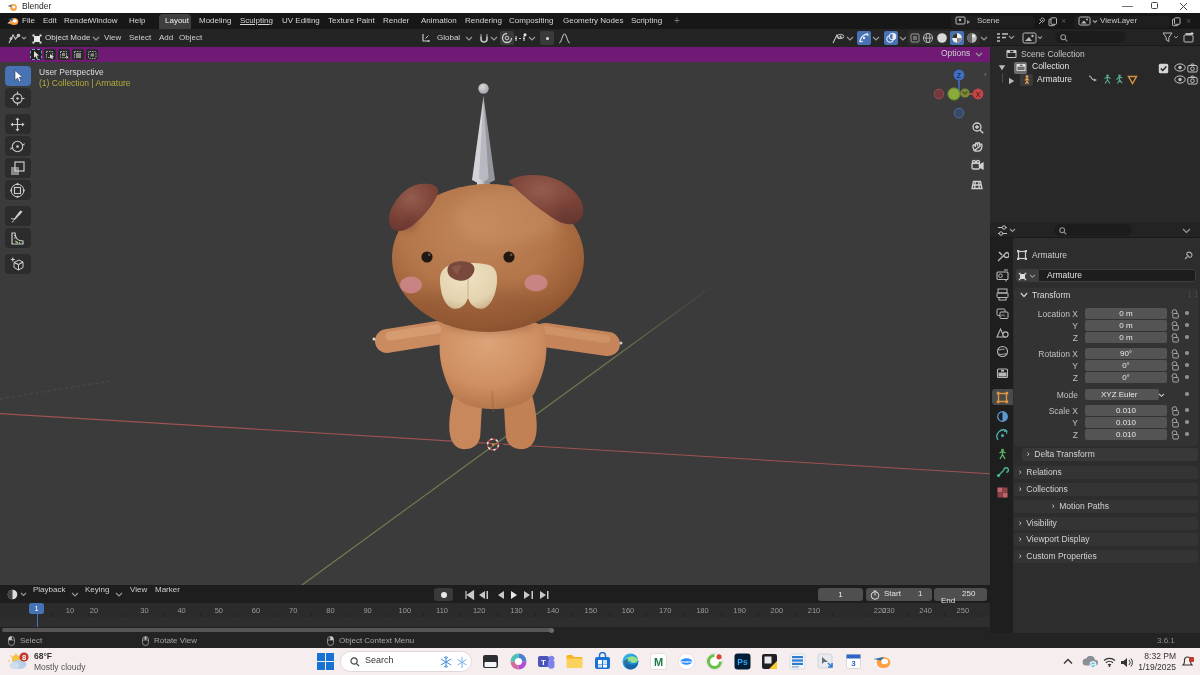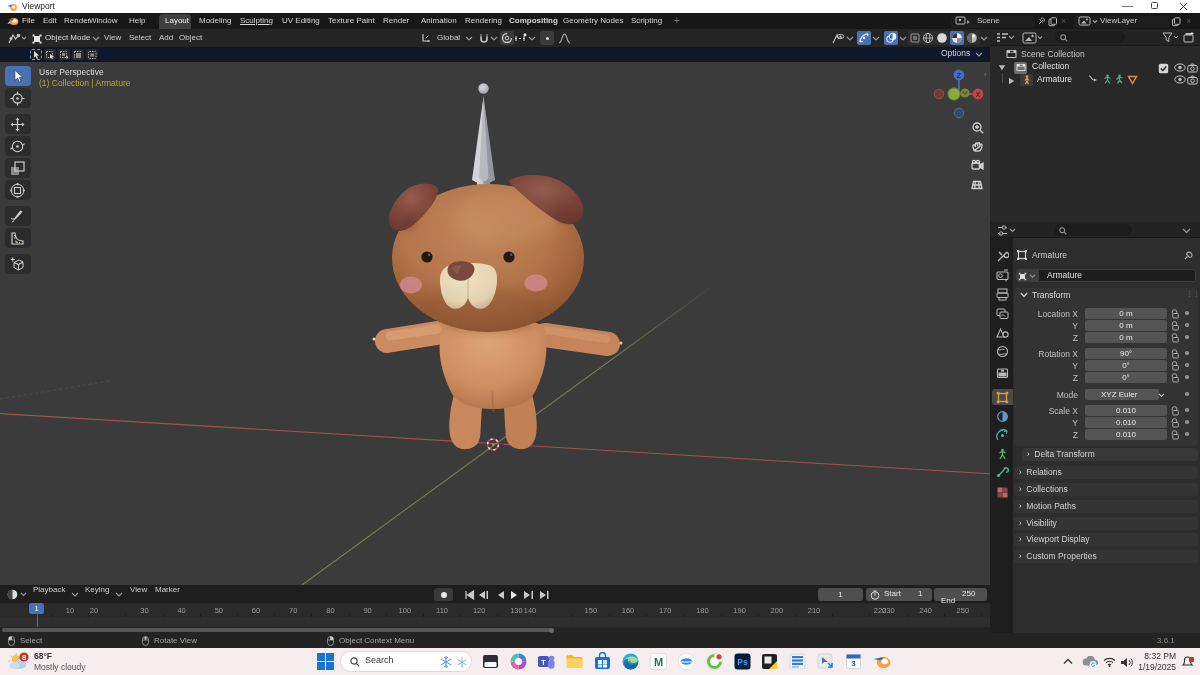--- a/index.html
+++ b/index.html
@@ -2,21 +2,21 @@
 <html><head><meta charset="utf-8">
 <style>
 *{margin:0;padding:0;box-sizing:border-box;}
 html,body{width:1200px;height:675px;overflow:hidden;background:#000;}
 body{font-family:"Liberation Sans",sans-serif;position:relative;}
 .abs{position:absolute;}
 #titlebar{left:0;top:0;width:1200px;height:13px;background:#fff;}
 #menubar{left:0;top:13px;width:1200px;height:16px;background:#171717;}
 #toolhdr{left:0;top:29px;width:1200px;height:18px;background:#242424;}
 #viewport{left:0;top:47px;width:990px;height:538px;background:#3b3b3b;}
-#toolset{left:0;top:47px;width:990px;height:15px;background:#0f172a;}
+#toolset{left:0;top:47px;width:990px;height:15px;background:#701a75;}
 #timeline{left:0;top:585px;width:990px;height:48px;background:#1e1e1e;}
 #statusbar{left:0;top:633px;width:1200px;height:15px;background:#232323;}
 #taskbar{left:0;top:648px;width:1200px;height:27px;background:#f6edee;}
 #rightcol{left:990px;top:29px;width:210px;height:604px;background:#282828;}
 .mtxt{color:#d5d5d5;font-size:8px;line-height:16px;}
 .htxt{color:#cfcfcf;font-size:8px;line-height:18px;}
 .tbtn{left:5px;width:26px;height:20px;background:#2c2c2c;border-radius:4px;}
 .prow{position:absolute;color:#c0c0c0;font-size:8.5px;}
 .pbox{position:absolute;left:95px;width:82px;height:11px;background:#545454;border-radius:2px;color:#e8e8e8;font-size:8px;text-align:center;line-height:11px;}
 .plock{position:absolute;left:181px;}
@@ -25,21 +25,21 @@
 .rnum{position:absolute;top:21px;transform:translateX(-50%);font-size:7.5px;color:#9b9b9b;}
 .tico{position:absolute;top:4px;width:19px;height:19px;}
 </style></head>
 <body>
 <div class="abs" id="titlebar">
   <svg class="abs" style="left:7px;top:2px" width="11" height="10" viewBox="0 0 11 10">
       <circle cx="6.5" cy="5.5" r="3.4" fill="#ff9f3e"></circle>
       <circle cx="6.8" cy="5" r="1.6" fill="#fff"></circle>
       <path d="M0.5 4 L5 2.5 L3.5 5 Z" fill="#2a6fa8"></path>
     </svg>
-  <span class="abs" style="left:22px;top:1px;font-size:8.5px;color:#222;">Viewport</span>
+  <span class="abs" style="left:22px;top:1px;font-size:8.5px;color:#222;">Blender</span>
   <span class="abs" style="left:1122px;top:-1px;font-size:11px;color:#444;">—</span>
   <span class="abs" style="left:1151px;top:1.5px;width:7px;height:7px;border:1px solid #444;border-radius:1.5px;"></span>
   <svg class="abs" style="left:1179px;top:2px" width="9" height="9" viewBox="0 0 9 9">
       <path d="M1 1 L8 8 M8 1 L1 8" stroke="#444" stroke-width="1"></path>
     </svg>
 </div>
 <div class="abs" id="menubar">
   <svg class="abs" style="left:7px;top:3px" width="12" height="10" viewBox="0 0 24 20">
       <path d="M9.4 8.2 L2 13.8 C0.8 14.7 0.9 15.2 2.4 15.1 L8 14.6" fill="#fff"></path>
       <ellipse cx="14" cy="11" rx="8.6" ry="7" fill="#ff9f3e"></ellipse>
@@ -53,21 +53,21 @@
   <span class="abs mtxt" style="left:129px;">Help</span>
   <span class="abs" style="left:159px;top:1px;width:32px;height:15px;background:#3f3f3f;border-radius:4px 4px 0 0;"></span>
   <span class="abs mtxt" style="left:165px;color:#efefef;">Layout</span>
   <span class="abs mtxt" style="left:199px;">Modeling</span>
   <span class="abs mtxt" style="left:240px;text-decoration:underline;">Sculpting</span>
   <span class="abs mtxt" style="left:282px;">UV Editing</span>
   <span class="abs mtxt" style="left:328px;">Texture Paint</span>
   <span class="abs mtxt" style="left:383px;">Render</span>
   <span class="abs mtxt" style="left:421px;">Animation</span>
   <span class="abs mtxt" style="left:465px;">Rendering</span>
-  <span class="abs mtxt" style="left:509px;font-weight:bold;">Compositing</span>
+  <span class="abs mtxt" style="left:509px;">Compositing</span>
   <span class="abs mtxt" style="left:563px;">Geometry Nodes</span>
   <span class="abs mtxt" style="left:631px;">Scripting</span>
   <span class="abs" style="left:674px;top:0;color:#777;font-size:10px;line-height:16px;">+</span>
 
   <span class="abs" style="left:951px;top:2.5px;width:84px;height:12px;background:#1e1e1e;border-radius:3px;"></span>
   <span class="abs" style="left:1074px;top:2.5px;width:96px;height:12px;background:#1e1e1e;border-radius:3px;"></span>
   <svg class="abs" style="left:955px;top:3px" width="16" height="11" viewBox="0 0 16 11">
       <rect x="1" y="1" width="9" height="7" rx="1" fill="none" stroke="#bbb" stroke-width="1"></rect>
       <circle cx="5" cy="4" r="1.3" fill="#bbb"></circle>
       <path d="M12 4 l3 2 -3 2" fill="#999"></path>
@@ -477,21 +477,21 @@
  <span class="prow" style="left:0;top:401px;width:88px;text-align:right;">Z</span>
  <div class="pbox" style="top:400px;">0.010</div>
     <svg class="plock" style="top:401px" width="9" height="10" viewBox="0 0 9 10">
       <path d="M1.2 4.5 v-1.5 a2.3 2.3 0 0 1 4.6 0 v1.5" fill="none" stroke="#a8a8a8" stroke-width="1"></path>
       <rect x="1.8" y="4.5" width="5.5" height="4.5" rx="0.8" fill="none" stroke="#a8a8a8" stroke-width="1"></rect>
     </svg>
     <span class="pdot" style="top:403px;"></span>
  <div class="phdr" style="left:32px;top:419px;width:176px;background:#383838;">&nbsp;&nbsp;› &nbsp;Delta Transform</div>
  <div class="phdr" style="top:437px;">&nbsp;&nbsp;› &nbsp;Relations</div>
  <div class="phdr" style="top:454px;">&nbsp;&nbsp;› &nbsp;Collections</div>
- <div class="phdr" style="top:471px;">&nbsp;&nbsp;› &nbsp;Motion Paths</div>
+ <div class="phdr" style="top:471px;padding-left:33px;">&nbsp;&nbsp;› &nbsp;Motion Paths</div>
  <div class="phdr" style="top:488px;">&nbsp;&nbsp;› &nbsp;Visibility</div>
  <div class="phdr" style="top:504px;">&nbsp;&nbsp;› &nbsp;Viewport Display</div>
  <div class="phdr" style="top:521px;">&nbsp;&nbsp;› &nbsp;Custom Properties</div>
 </div>
 <div class="abs" id="viewport">
 <svg class="abs" style="left:0;top:0" width="990" height="538" viewBox="0 47 990 538">
 <defs>
 <radialGradient id="headg" cx="0.44" cy="0.32" r="0.78">
  <stop offset="0" stop-color="#c2875c"></stop>
           <stop offset="0.5" stop-color="#b37549"></stop>
@@ -773,21 +773,21 @@
     <span class="rnum" style="left:181.6px;">40</span>
     <span class="rnum" style="left:218.8px;">50</span>
     <span class="rnum" style="left:256px;">60</span>
     <span class="rnum" style="left:293.2px;text-align:right;">70</span>
     <span class="rnum" style="left:330.4px;">80</span>
     <span class="rnum" style="left:367.6px;">90</span>
     <span class="rnum" style="left:404.8px;">100</span>
     <span class="rnum" style="left:442px;">110</span>
     <span class="rnum" style="left:479.2px;">120</span>
     <span class="rnum" style="left:516.4px;">130</span>
-    <span class="rnum" style="left:530px;">140</span>
+    <span class="rnum" style="left:553px;">140</span>
     <span class="rnum" style="left:590.8px;">150</span>
     <span class="rnum" style="left:628px;">160</span>
     <span class="rnum" style="left:665.2px;">170</span>
     <span class="rnum" style="left:702.4px;">180</span>
     <span class="rnum" style="left:739.6px;">190</span>
     <span class="rnum" style="left:776.8px;">200</span>
     <span class="rnum" style="left:814px;">210</span>
     <span class="rnum" style="left:880px;">220</span>
     <span class="rnum" style="left:888.4px;">230</span>
     <span class="rnum" style="left:925.6px;">240</span>

